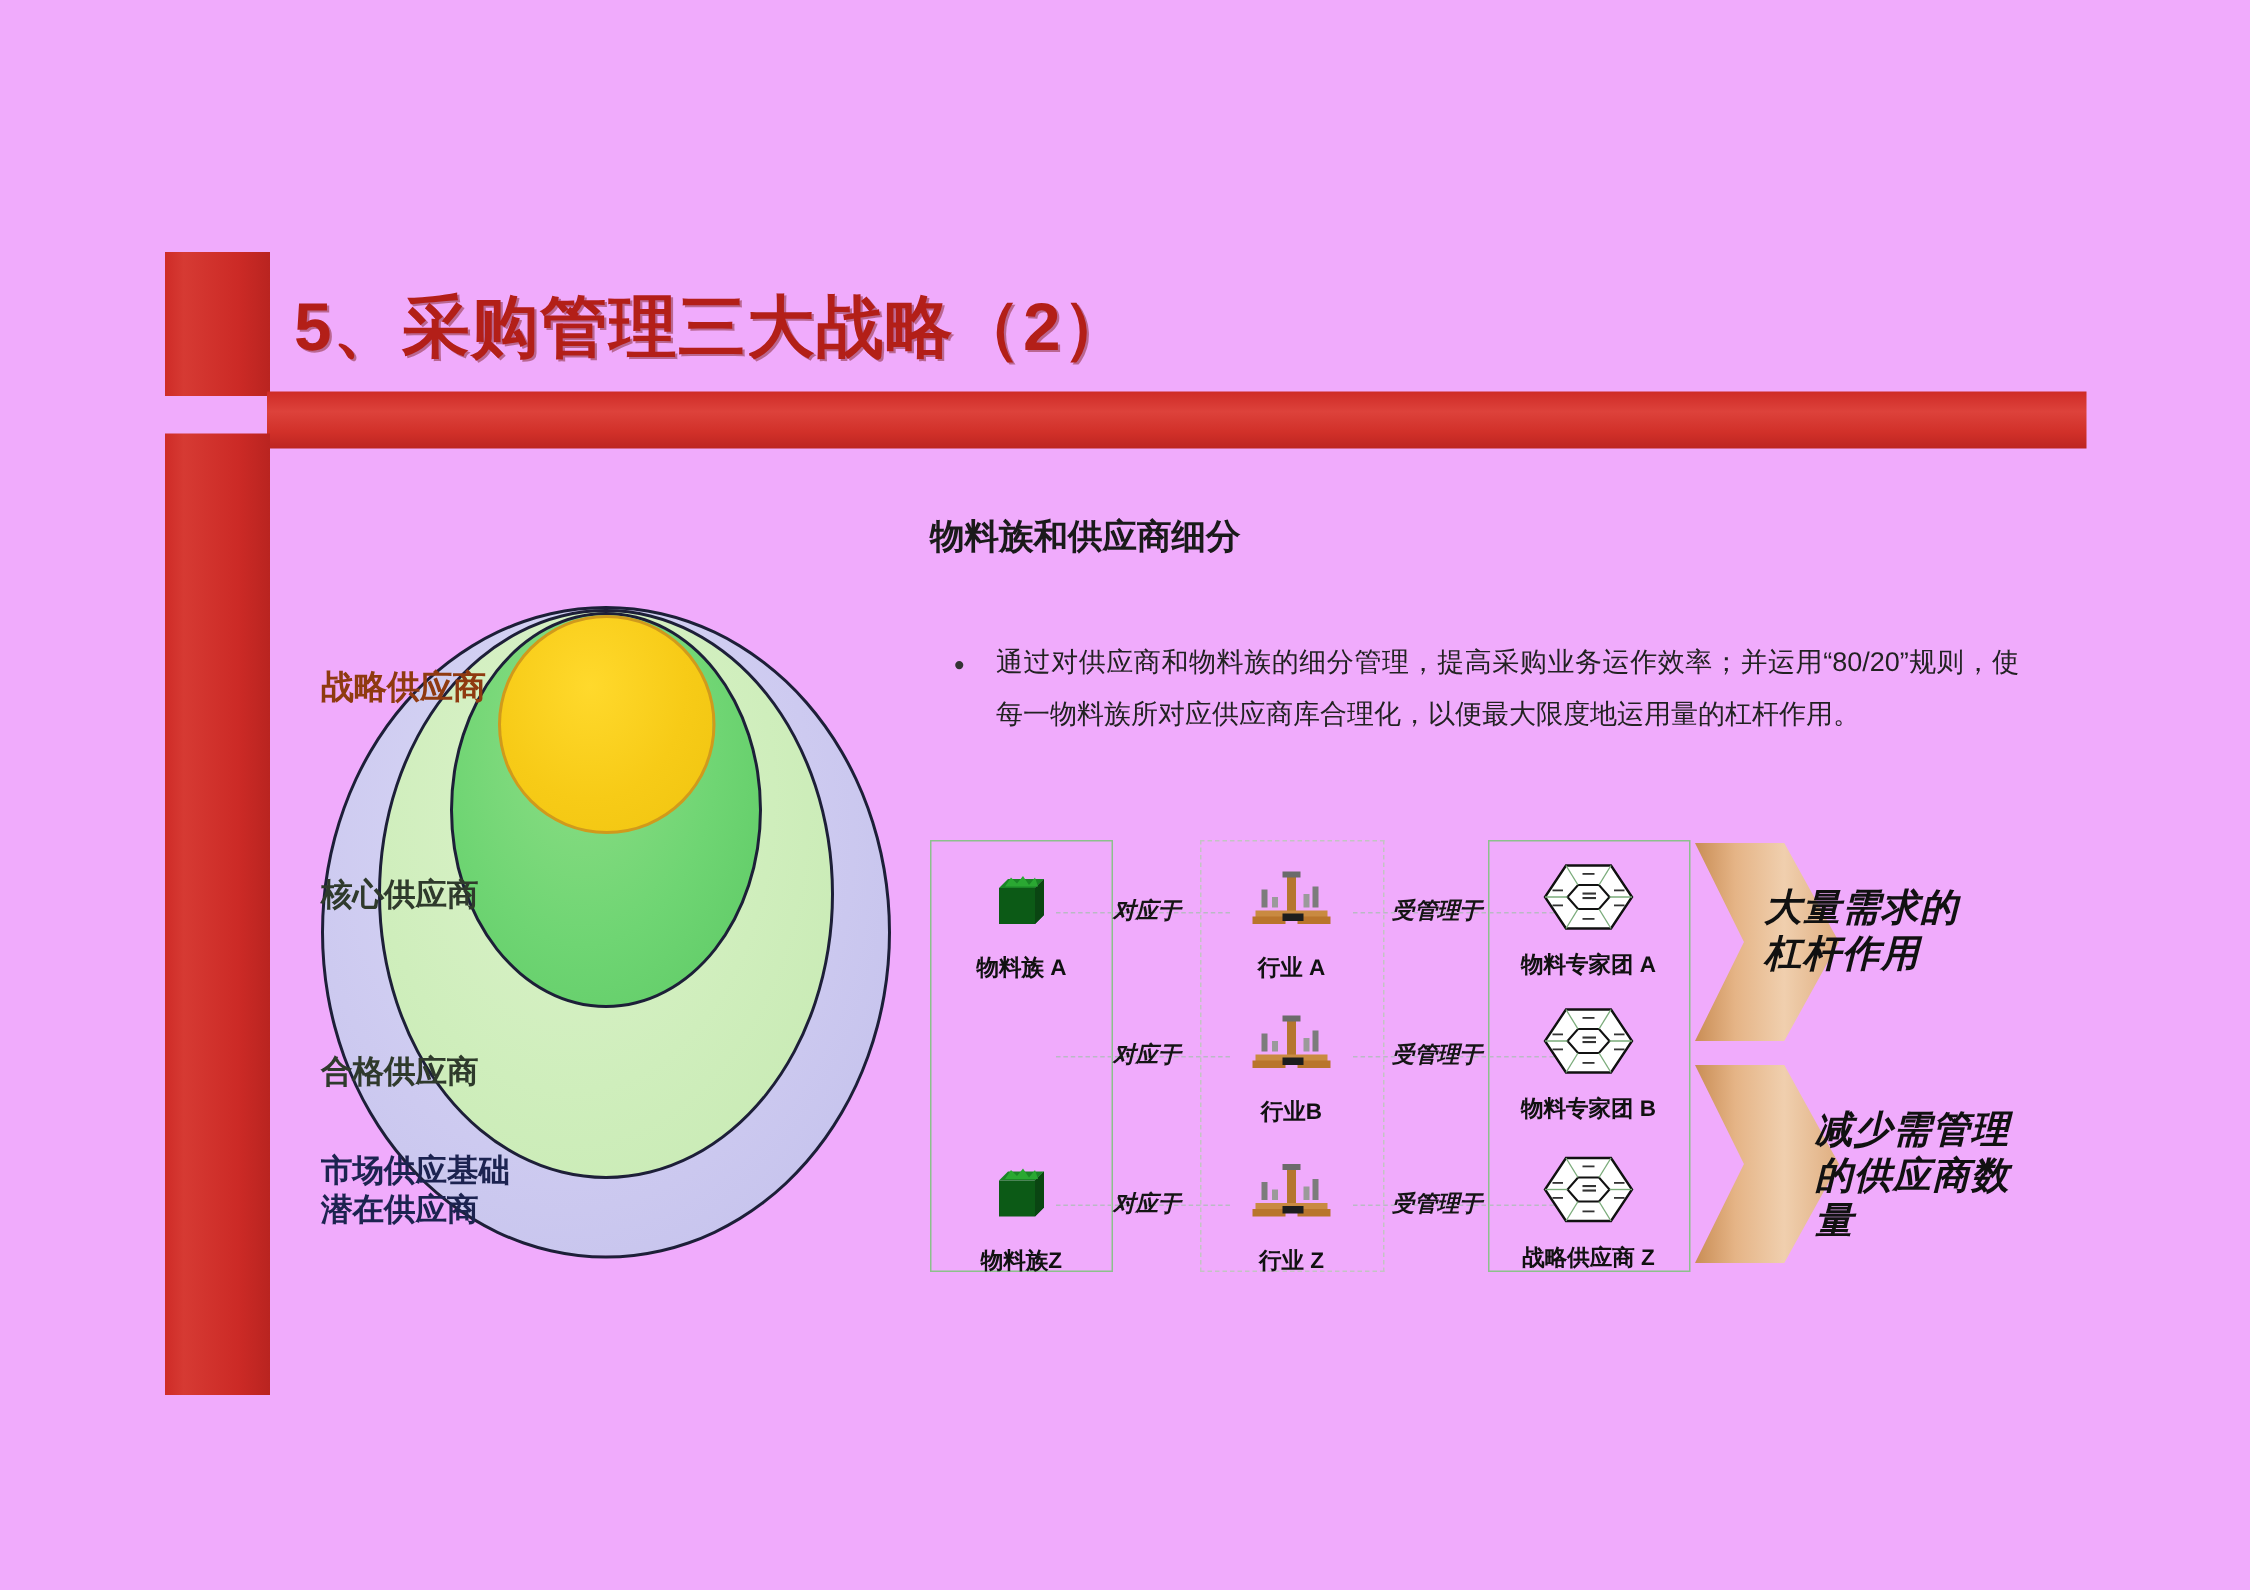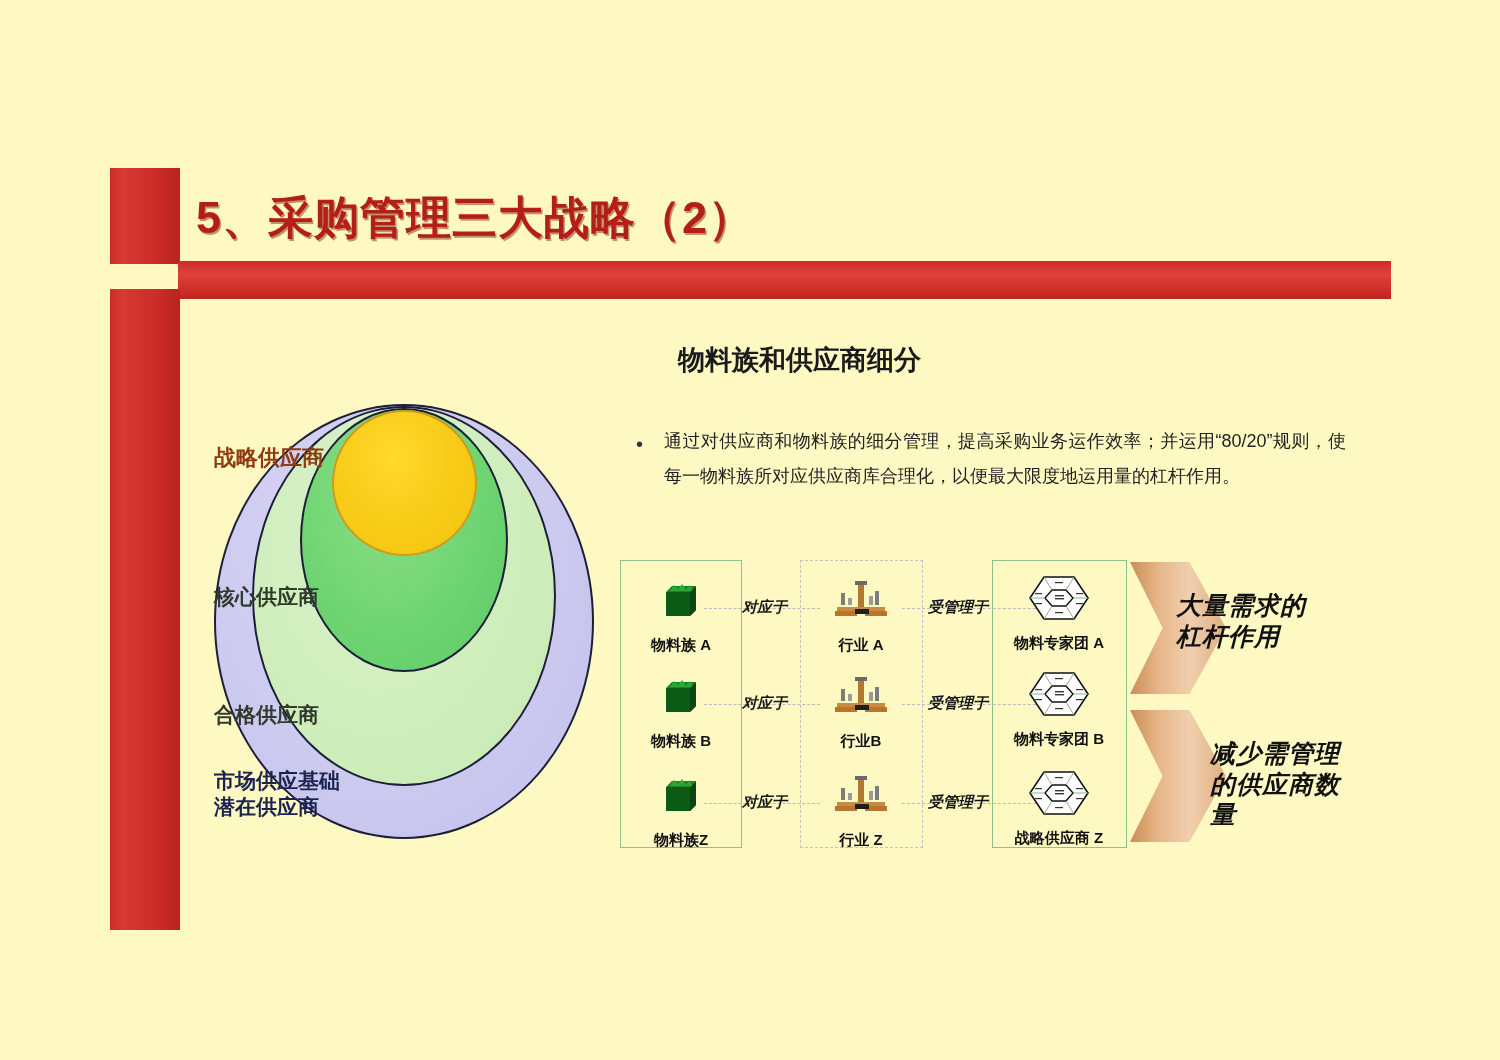--- a/index.html
+++ b/index.html
@@ -4,21 +4,21 @@
 <style>
   html, body {
     margin: 0;
     padding: 0;
     background: #ffffff;
   }
   #slide {
     position: relative;
     width: 1500px;
     height: 1060px;
-    background: #fef9c3;
+    background: #f0abfc;
     overflow: hidden;
     font-family: "Liberation Sans", "DejaVu Sans", sans-serif;
   }
 
   
   .bar-vert-top {
     position: absolute;
     left: 110px;
     top: 168px;
     width: 70px;
@@ -94,23 +94,23 @@
     white-space: pre-line;
   }
   .lbl-strategic { top: 40px; font-size: 22px; color: #8f3a10; }
   .lbl-core      { top: 180px; font-size: 21px; color: #2f3a2c; }
   .lbl-qualified { top: 298px; font-size: 21px; color: #2f3a2c; }
   .lbl-outer     { top: 364px; font-size: 21px; color: #1c2350; }
 
   
   .section-heading {
     position: absolute;
-    left: 678px;
+    left: 620px;
     top: 342px;
-    font-size: 27px;
+    font-size: 23px;
     font-weight: bold;
     color: #1a1a1a;
     white-space: nowrap;
   }
   .bullet-row {
     position: absolute;
     left: 634px;
     top: 424px;
     width: 712px;
     display: flex;
@@ -262,31 +262,20 @@
         <svg width="42" height="40" viewBox="0 0 42 40" aria-hidden="true">
           <polygon points="6,12 30,12 36,6 36,30 30,36 6,36" fill="#0c5a16"></polygon>
           <polygon points="6,12 12,6 36,6 30,12" fill="#1a8526"></polygon>
           <polygon points="30,12 36,6 36,30 30,36" fill="#0a4512"></polygon>
           <polygon points="10,11 14,5 18,9 22,4 26,10 30,5 32,11" fill="#2aa832"></polygon>
         </svg>
       </div>
       <div class="node-label">物料族 A</div>
     </div>
 
-    <div class="node" style="left:0px; top:114px;">
-      <div class="icon-slot">
-        <svg width="42" height="40" viewBox="0 0 42 40" aria-hidden="true">
-          <polygon points="6,12 30,12 36,6 36,30 30,36 6,36" fill="#0c5a16"></polygon>
-          <polygon points="6,12 12,6 36,6 30,12" fill="#1a8526"></polygon>
-          <polygon points="30,12 36,6 36,30 30,36" fill="#0a4512"></polygon>
-          <polygon points="10,11 14,5 18,9 22,4 26,10 30,5 32,11" fill="#2aa832"></polygon>
-        </svg>
-      </div>
-      <div class="node-label">物料族 B</div>
-    </div>
 
     <div class="node" style="left:0px; top:213px;">
       <div class="icon-slot">
         <svg width="42" height="40" viewBox="0 0 42 40" aria-hidden="true">
           <polygon points="6,12 30,12 36,6 36,30 30,36 6,36" fill="#0c5a16"></polygon>
           <polygon points="6,12 12,6 36,6 30,12" fill="#1a8526"></polygon>
           <polygon points="30,12 36,6 36,30 30,36" fill="#0a4512"></polygon>
           <polygon points="10,11 14,5 18,9 22,4 26,10 30,5 32,11" fill="#2aa832"></polygon>
         </svg>
       </div>

